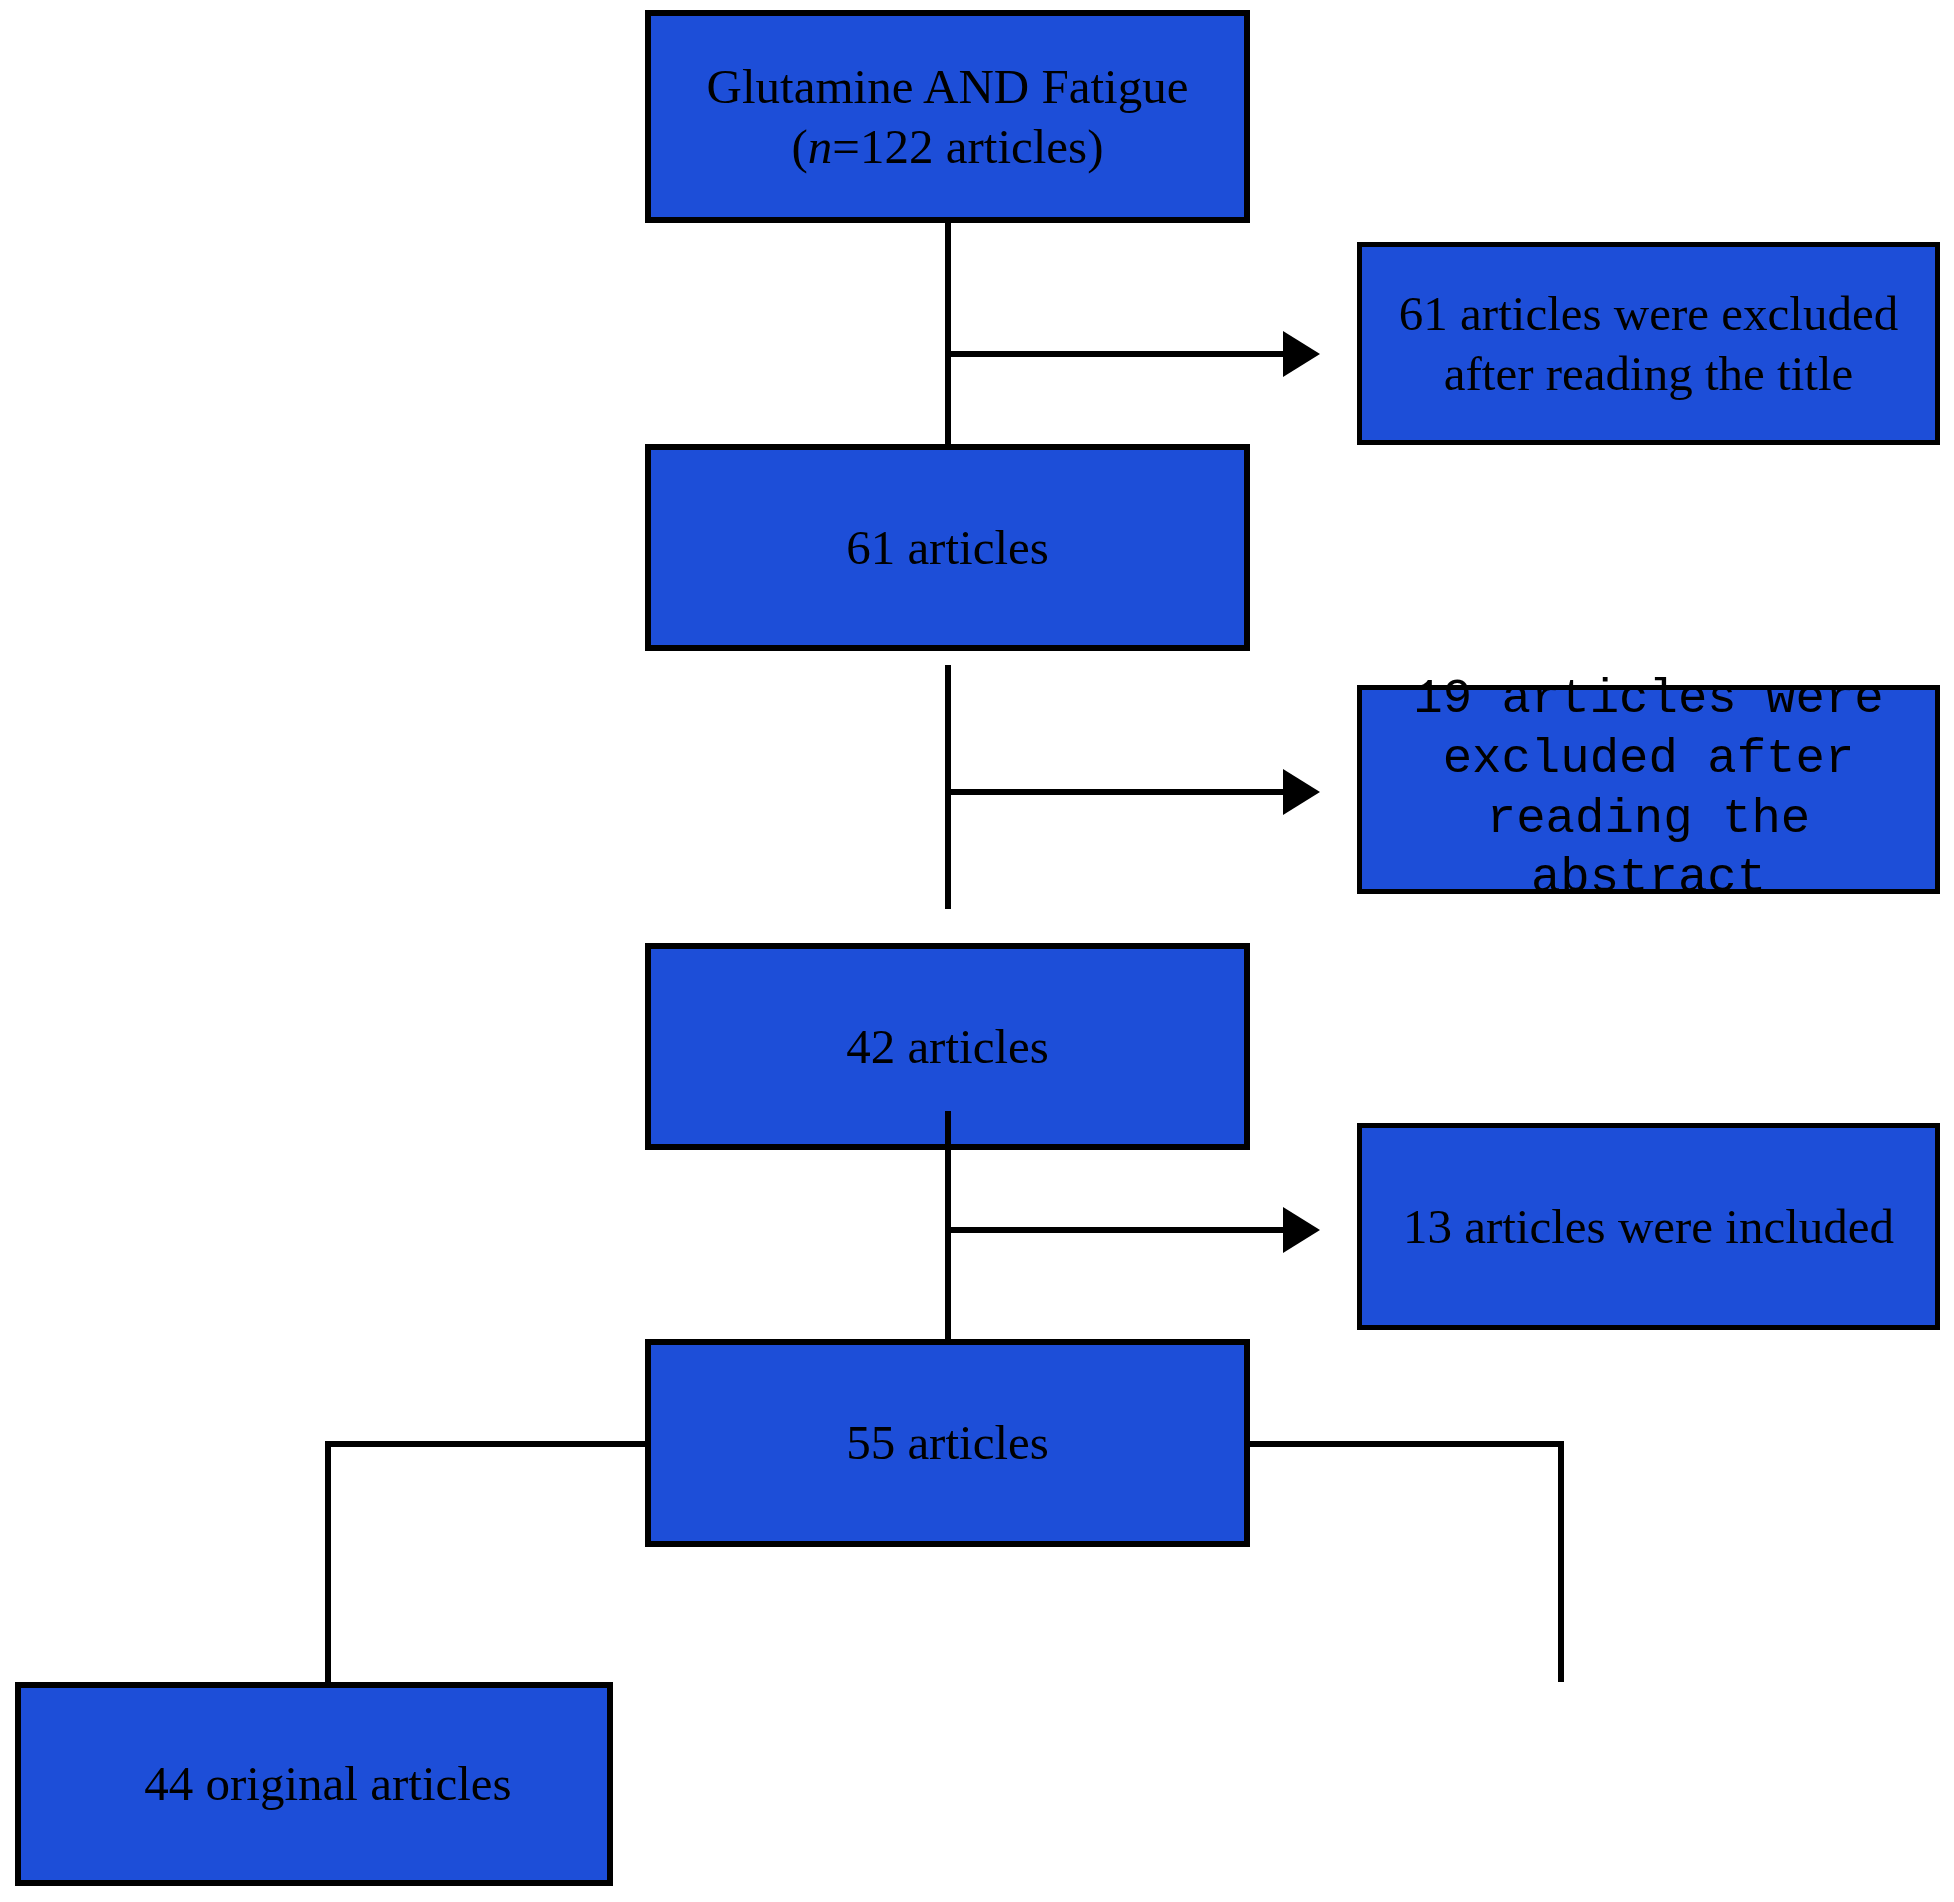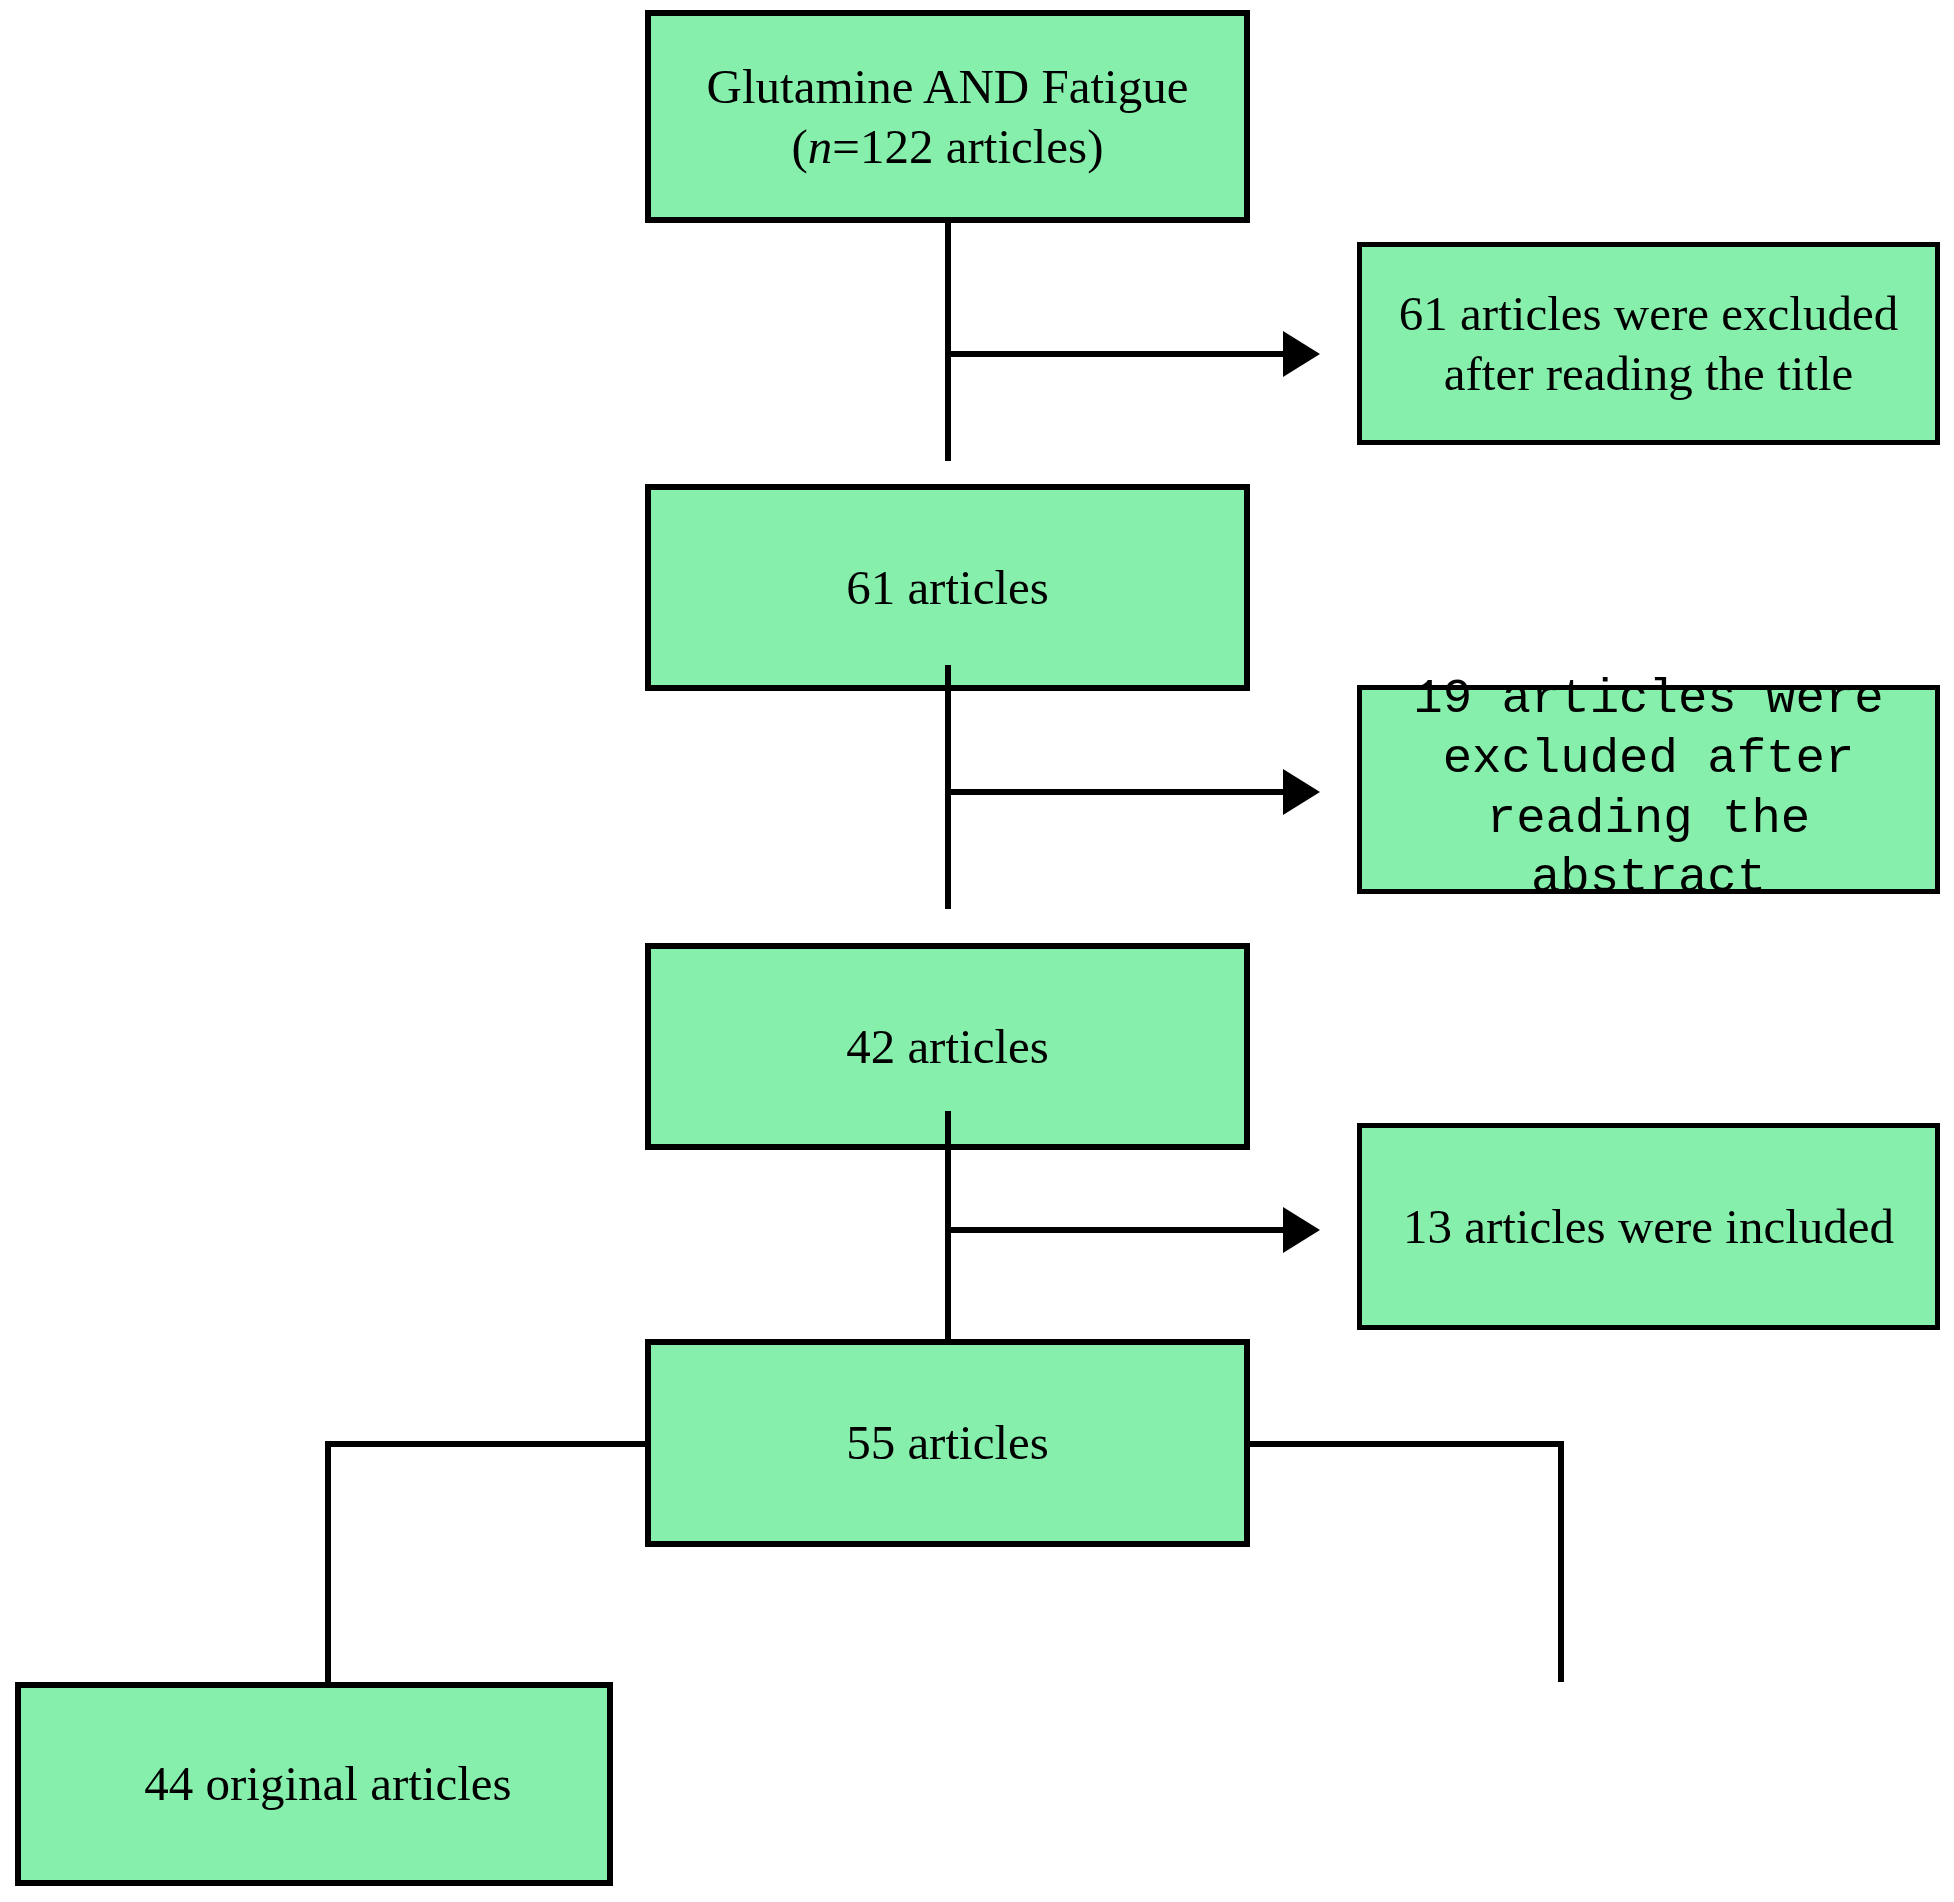--- a/index.html
+++ b/index.html
@@ -9,21 +9,21 @@
     height: 1902px;
     background: #ffffff;
     font-family: "Liberation Serif", "DejaVu Serif", serif;
     color: #000000;
     overflow: hidden;
   }
   .node {
     position: absolute;
     box-sizing: border-box;
     border: 6.7px solid #000000;
-    background: #86efac;
+    background: #1d4ed8;
     display: flex;
     align-items: center;
     justify-content: center;
     text-align: center;
   }
   .node.thin { border-width: 5.9px; }
   .node-text {
     font-size: 49px;
     line-height: 1.22;
     color: #000000;
@@ -57,21 +57,21 @@
 
   <div class="line" style="left:945px; top:222px; width:5.9px; height:239px;"></div>
 
   <div class="line" style="left:948px; top:351px; width:337px; height:5.9px;"></div>
   <div class="arrowhead" style="left:1283px; top:331px;"></div>
 
   <div class="node thin" style="left:1357px; top:242px; width:583px; height:203px;">
     <div class="node-text wrap">61 articles were excluded after reading the title</div>
   </div>
 
-  <div class="node" style="left:645px; top:484px; width:605px; height:207px;">
+  <div class="node" style="left:645px; top:444px; width:605px; height:207px;">
     <div class="node-text">61 articles</div>
   </div>
 
   <div class="line" style="left:945px; top:665px; width:5.9px; height:244px;"></div>
 
   <div class="line" style="left:948px; top:789px; width:337px; height:5.9px;"></div>
   <div class="arrowhead" style="left:1283px; top:769px;"></div>
 
   <div class="node thin" style="left:1357px; top:685px; width:583px; height:209px;font-family:Liberation Mono, monospace;">
     <div class="node-text wrap">19 articles were excluded after reading the abstract</div>

